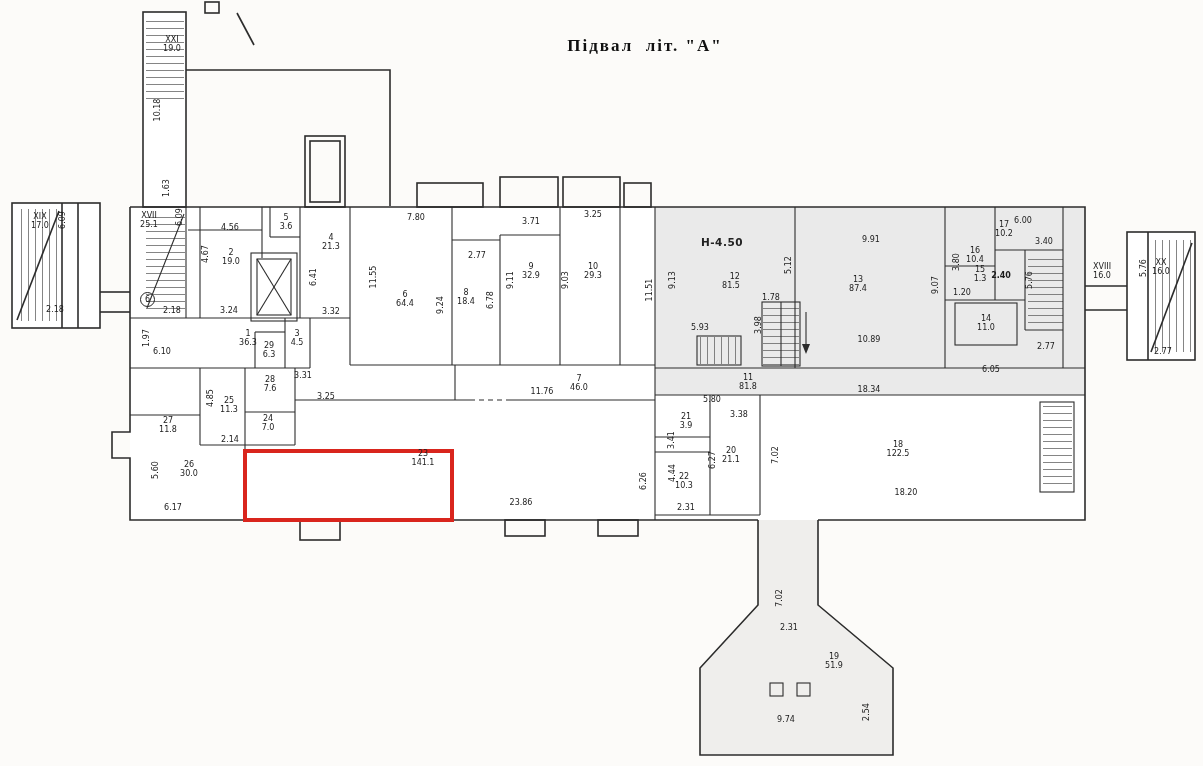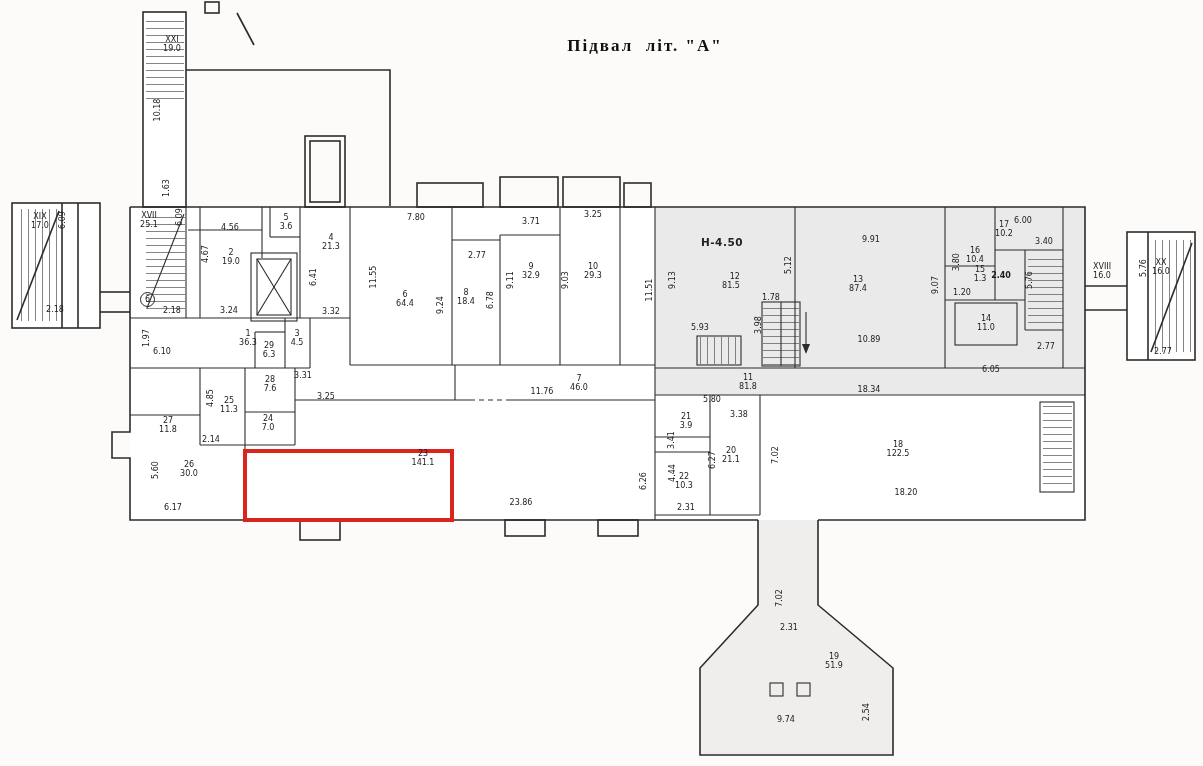--- a/index.html
+++ b/index.html
@@ -260,21 +260,21 @@
 46.0</div>
       <div class="lbl" style="left: 498px; top: 392px; margin-left: 44px;">11.76</div>
       <div class="lbl" style="left: 326px; top: 397px;">3.25</div>
       <div class="lbl" style="left: 270px; top: 385px;">28
 7.6</div>
       <div class="lbl" style="left: 268px; top: 424px;">24
 7.0</div>
       <div class="lbl" style="left: 229px; top: 406px;">25
 11.3</div>
       <div class="lbl r" style="left: 211px; top: 398px;">4.85</div>
-      <div class="lbl" style="left: 211px; top: 440px; text-align: center;">2.14</div>
+      <div class="lbl" style="left: 230px; top: 440px; text-align: center;">2.14</div>
       <div class="lbl" style="left: 168px; top: 390px; margin-top: 36px;">27
 11.8</div>
       <div class="lbl" style="left: 189px; top: 470px;">26
 30.0</div>
       <div class="lbl r" style="left: 156px; top: 470px;">5.60</div>
       <div class="lbl" style="left: 173px; top: 508px;">6.17</div>
       <div class="lbl" style="left: 1161px; top: 268px;">XX
 16.0</div>
       <div class="lbl r" style="left: 1144px; top: 268px;">5.76</div>
       <div class="lbl" style="left: 1163px; top: 352px;">2.77</div>

